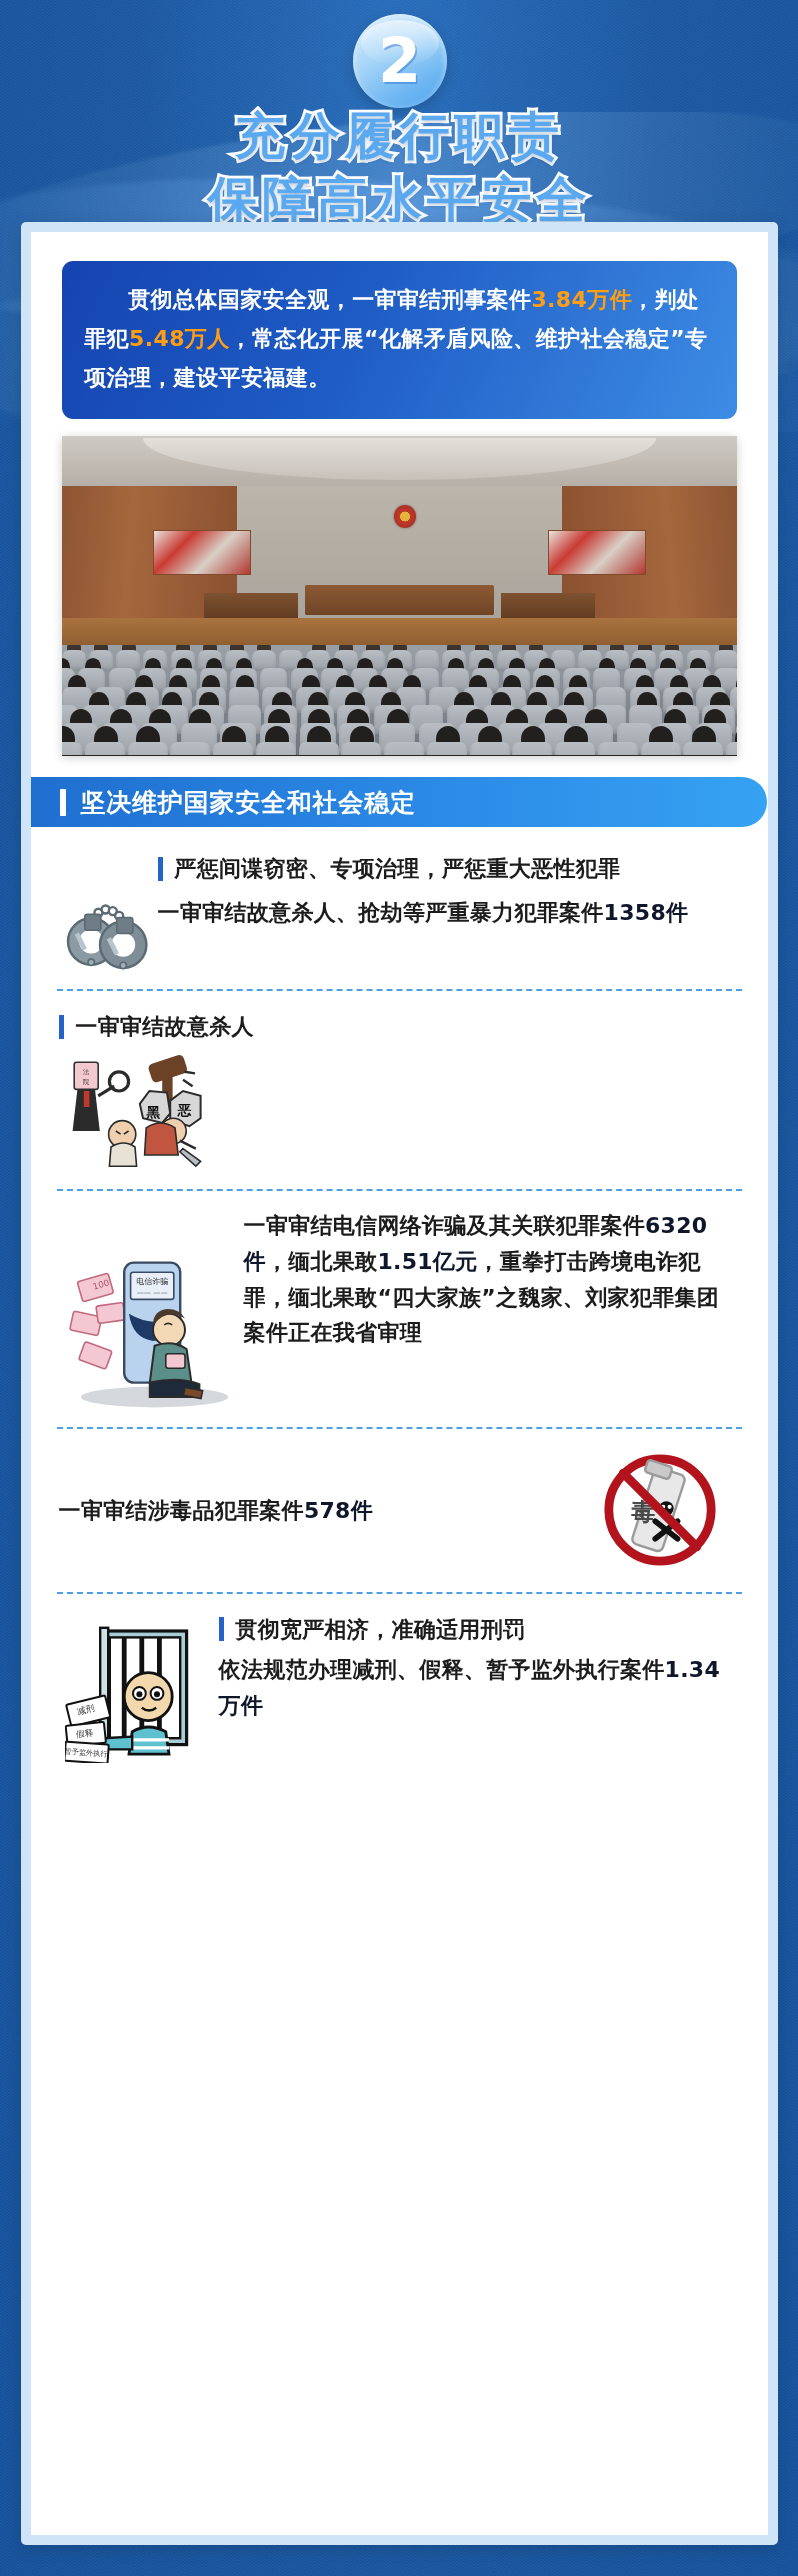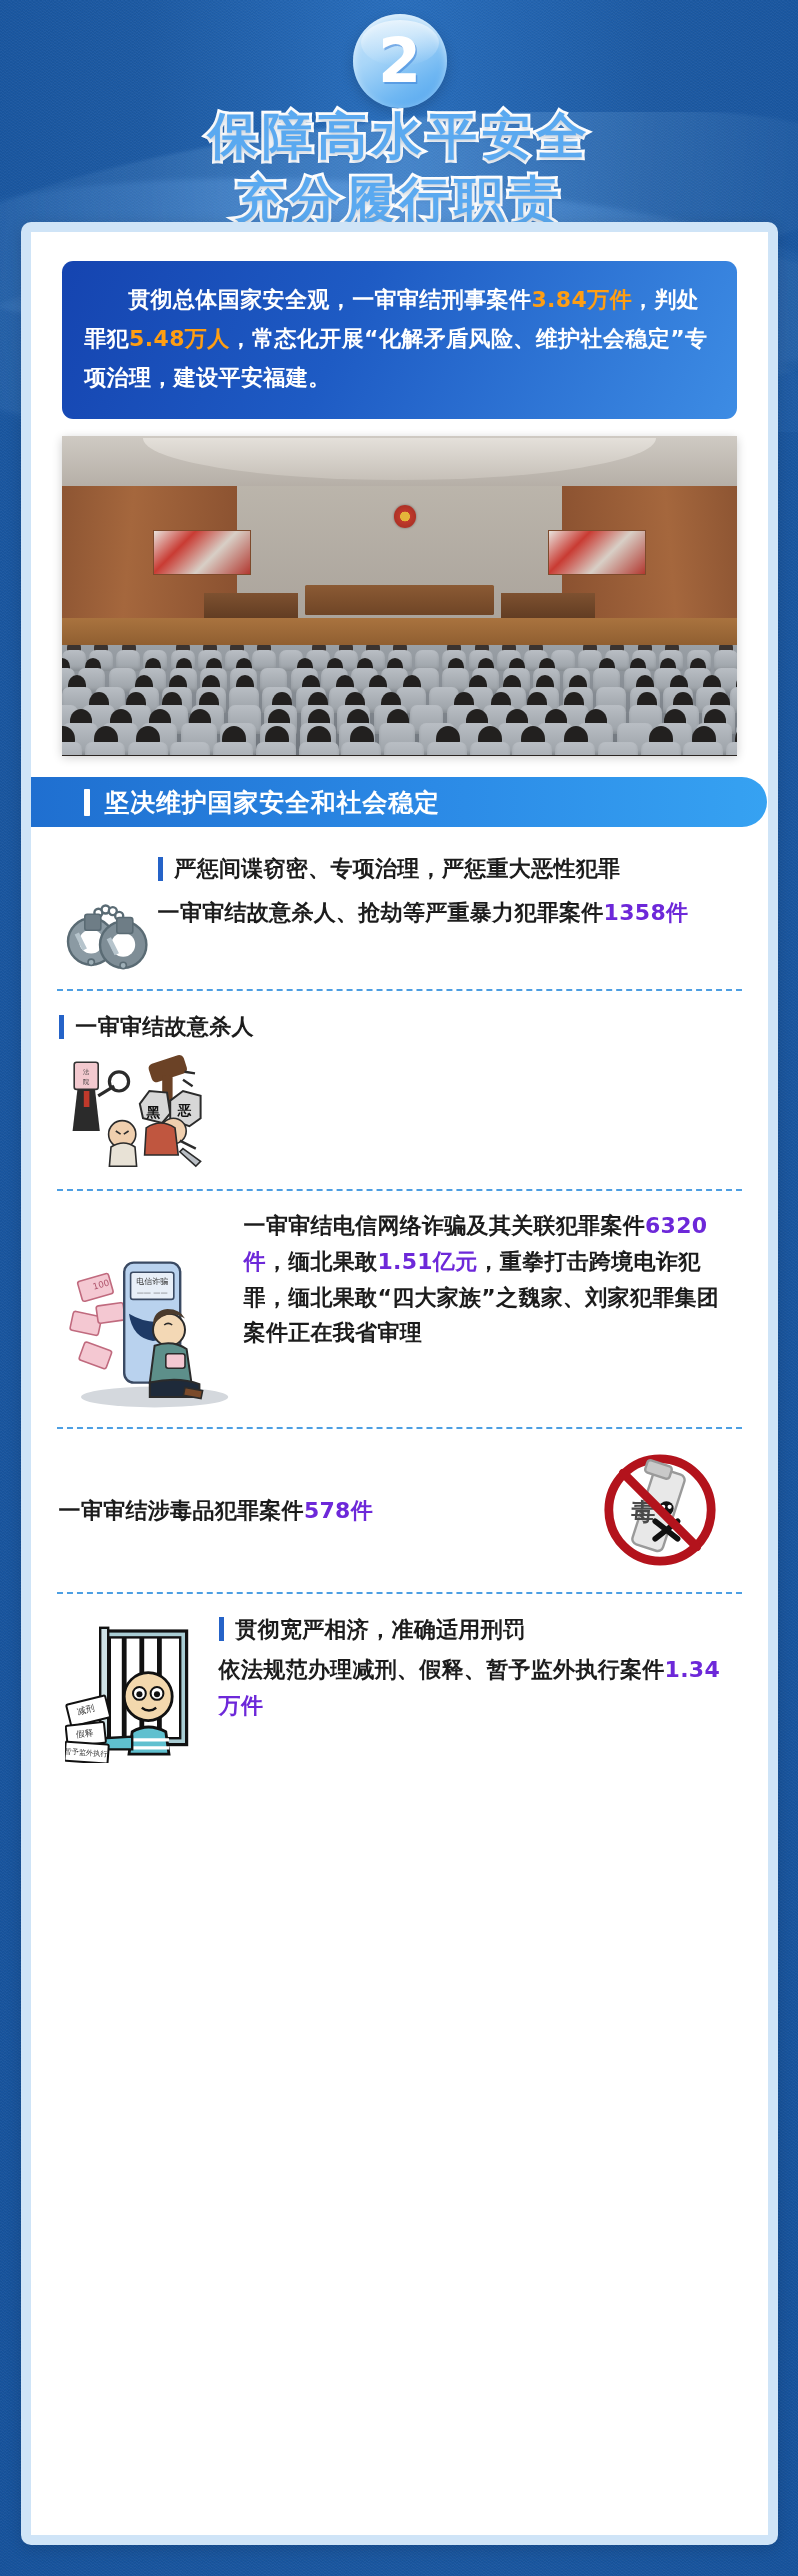--- a/index.html
+++ b/index.html
@@ -57,21 +57,21 @@
     font-size:50px; font-weight:bold; letter-spacing:4.8px; line-height:1.28;
     color:#5aa9f0;
     -webkit-text-stroke:5.6px #ffffff;
     paint-order:stroke fill;
     text-shadow:0 2.4px 4px rgba(10,50,100,.25);
   }
 
   
   .frame{
     position:absolute; left:21px; top:222px; width:757px; height:2323px;
-    background:#cfe4f7; padding:10.4px; border-radius:10px;
+    background:#cfe4f7; padding:10.4px; border-radius:5px;
     box-shadow:0 3.2px 14.4px rgba(0,0,0,.14);
   }
   .card{ background:#ffffff; width:100%; height:100%; padding:17.6px 17.6px 0 17.6px; }
 
   
   .intro{
     margin:11.2px 12.8px 0 12.8px;
     background:linear-gradient(115deg,#1544b0 0%,#1e5bc4 42%,#3d8ce4 100%);
     border-radius:11.2px;
     padding:19px 22.4px 21px 22.4px;
@@ -119,40 +119,40 @@
      background:linear-gradient(180deg,#b9bec4,#9aa0a6); box-shadow:inset 0 -2.4px 3.2px rgba(0,0,0,.12); }
   .ph-head{ position:absolute; width:17px; height:18.4px; border-radius:50% 50% 42% 42%;
      background:#22201f; }
   .ph-head.lt{ background:#3a3330; }
 
   
   .sec-bar{
     margin:21px 0 0 -17.6px; width:calc(100% + 35px); height:50px;
     background:linear-gradient(90deg,#1f6fd0 0%,#2b8ae6 55%,#36a2f2 100%);
     border-radius:0 25px 25px 0;
-    display:flex; align-items:center;padding-left:24px;
+    display:flex; align-items:center;
   }
   .sec-accent{ width:5.6px; height:27px; background:#ffffff; margin-left:29px; margin-right:14.4px; border-radius:0.8px; }
   .sec-title{ font-size:25px; font-weight:bold; color:#ffffff; letter-spacing:0.8px; }
 
   
   .block{ position:relative; padding:0 9.6px; }
   .row{ display:flex; align-items:flex-start; }
   .icon-col{ flex:0 0 auto; display:flex; align-items:center; justify-content:center; }
   .txt-col{ flex:1 1 auto; }
 
   .lead{ display:flex; align-items:flex-start; }
   .lead-accent{ width:5.6px; flex:0 0 5.6px; background:#2563c8; margin-top:5.6px; margin-right:11.2px; height:24px; }
   .lead-text{
     font-size:22px; font-weight:bold; color:#1c1c1c; line-height:1.62; letter-spacing:0.3px;
   }
   .stat{
     font-size:22px; font-weight:bold; color:#1c1c1c; line-height:1.62; letter-spacing:0.3px;
   }
-  .hl-blue{ color:#6d28d9; }
+  .hl-blue{ color:#0f172a; }
 
   .divider{
     margin:17.6px 8px; height:0;
     border-top:2.4px dashed #2f8fdf;
     opacity:.85;
   }
 
   
   .ico{ display:block; }
 </style>
@@ -167,22 +167,22 @@
   <div class="wave w4"></div>
 </div>
 
 <div class="badge-wrap">
   <div class="badge">
     <span class="badge-num">2</span>
   </div>
 </div>
 
 <div class="heading">
+  <div class="heading-line">充分履行职责</div>
   <div class="heading-line">保障高水平安全</div>
-  <div class="heading-line">充分履行职责</div>
 </div>
 
 <div class="frame">
 <div class="card">
 
   <div class="intro">
     <span>贯彻总体国家安全观，一审审结刑事案件</span><span class="hl-orange">3.84万件</span><span>，判处罪犯</span><span class="hl-orange">5.48万人</span><span>，常态化开展“化解矛盾风险、维护社会稳定”专项治理，建设平安福建。</span>
   </div>
 
   <div class="photo">

